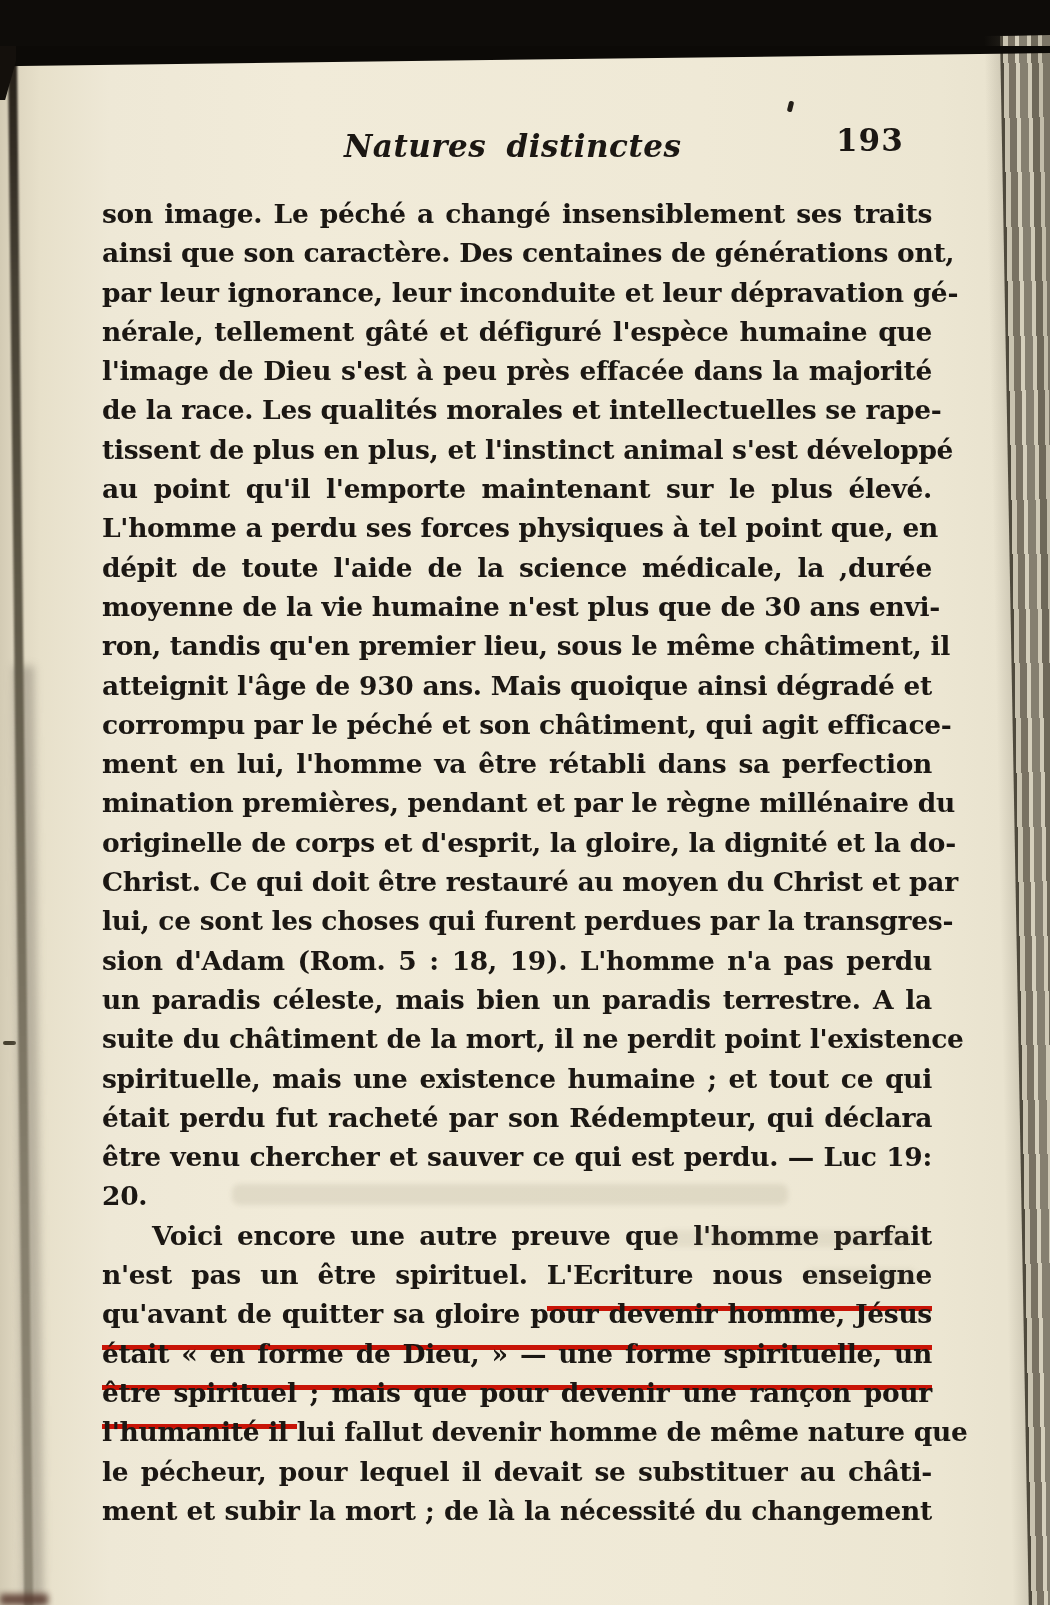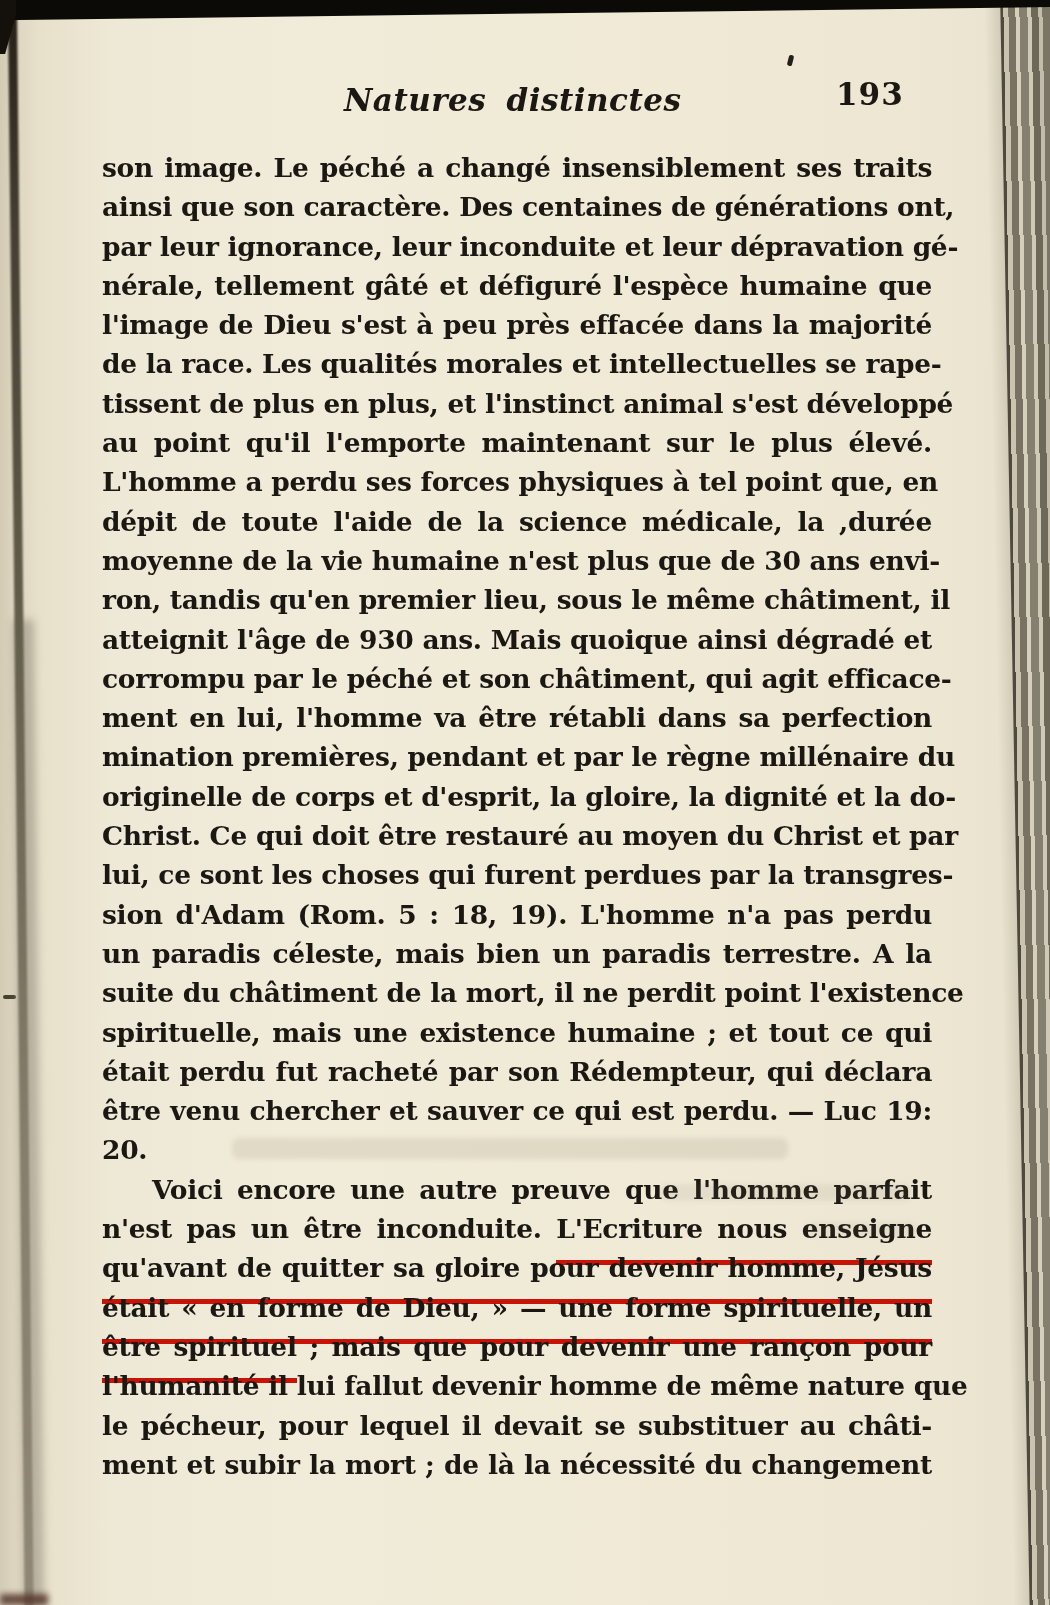--- a/index.html
+++ b/index.html
@@ -6,20 +6,21 @@
   body{
     width:1050px;height:1605px;position:relative;overflow:hidden;
     background:#0e0c09;
     font-family:"DejaVu Serif","Liberation Serif",serif;
   }
   .page{
     position:absolute;inset:0;
     background:linear-gradient(90deg,
       #d3cbb4 0px,#ddd5bf 14px,#e7e0ca 40px,#eee8d6 110px,
       #f1ebd9 300px,#efe9d6 700px,#ece6d2 940px,#e9e3cf 1000px);
+    margin-top:46px;
   }
   
   .top-edge{
     position:absolute;left:0;top:0;width:100%;height:22px;background:#0c0a07;
     clip-path:polygon(0 0,100% 0,100% 32%,0 92%);
   }
   .corner-wedge{
     position:absolute;left:0;top:0;width:16px;height:54px;background:#14100c;
     clip-path:polygon(0 0,100% 0,100% 28%,32% 100%,0 100%);
   }
@@ -113,21 +114,21 @@
       <div class="line"><span>Christ. Ce qui doit être restauré au moyen du Christ et par</span></div>
       <div class="line"><span>lui, ce sont les choses qui furent perdues par la transgres-</span></div>
       <div class="line"><span>sion d'Adam (Rom. 5 :  18, 19). L'homme n'a pas perdu</span></div>
       <div class="line"><span>un paradis céleste, mais bien un paradis terrestre. A la</span></div>
       <div class="line"><span>suite du châtiment de la mort, il ne perdit point l'existence</span></div>
       <div class="line"><span>spirituelle, mais une existence humaine ; et tout ce qui</span></div>
       <div class="line"><span>était perdu fut racheté par son Rédempteur, qui déclara</span></div>
       <div class="line"><span>être venu chercher et sauver ce qui est perdu. — Luc 19:</span></div>
       <div class="line no-just"><span>20.</span></div>
       <div class="line indent"><span>Voici encore une autre preuve que l'homme parfait</span></div>
-      <div class="line"><span>n'est pas un être inconduite. </span><span class="u">L'Ecriture nous enseigne</span></div>
+      <div class="line"><span>n'est pas un être spirituel. </span><span class="u">L'Ecriture nous enseigne</span></div>
       <div class="line"><span class="u">qu'avant de quitter sa gloire pour devenir homme, Jésus</span></div>
       <div class="line"><span class="u">était « en forme de Dieu, » — une forme spirituelle, un</span></div>
       <div class="line"><span class="u">être spirituel</span><span> ; mais que pour devenir une rançon pour</span></div>
       <div class="line"><span>l'humanité il lui fallut devenir homme de même nature que</span></div>
       <div class="line"><span>le pécheur, pour lequel il devait se substituer au châti-</span></div>
       <div class="line"><span>ment et subir la mort ; de là la nécessité du changement</span></div>
     </div>
 
   <div class="ghost" style="left:232px;top:1138px;width:556px;height:21px;"></div>
   <div class="ghost" style="left:660px;top:1184px;width:252px;height:17px;opacity:.75;"></div>

